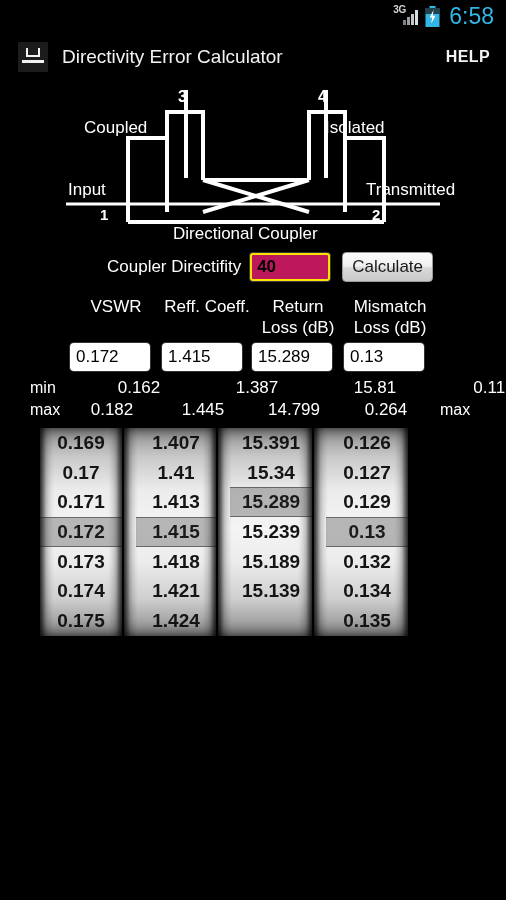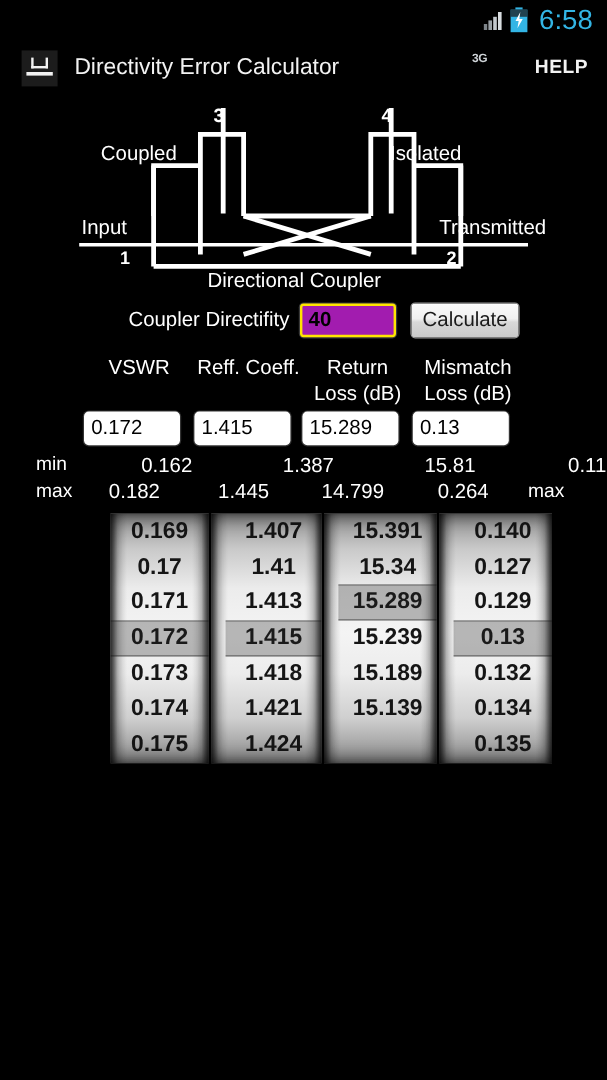--- a/index.html
+++ b/index.html
@@ -37,21 +37,20 @@
     display: block;
   }
   .sb-3g {
     position: absolute;
     left: 0px;
     top: -1px;
     font-size: 10px;
     font-weight: bold;
     color: #cfd4d8;
     letter-spacing: -0.3px;
-    margin-top: 40px;
   }
   .sb-bars {
     position: absolute;
     right: 0;
     bottom: 2px;
     width: 16px;
     height: 15px;
   }
   .sb-bat {
     width: 15px;
@@ -133,21 +132,21 @@
   }
   .inputrow .lbl {
     font-size: 17px;
     color: #ffffff;
     margin-right: 9px;
     white-space: nowrap;
   }
   .dir-field {
     width: 80px;
     height: 28px;
-    background: #a21caf;
+    background: #be185d;
     border: 2px solid #ffe400;
     border-radius: 3px;
     box-sizing: border-box;
     color: #000000;
     font-family: "Liberation Sans", sans-serif;
     font-size: 17px;
     font-weight: bold;
     padding: 0 5px;
     outline: none;
     box-shadow: 0 0 0 1px #3a3a3a;
@@ -224,21 +223,21 @@
     color: #ffffff;
     text-align: center;
     padding-right: 8px;
   }
   .mm-row.first { margin-top: 7px; gap: 27px; }
   .mm-row.second { margin-top: 2px; }
 
   
   .spinner-wrap {
     margin-top: 8px;
-    margin-left: 92px;
+    margin-left: 40px;
     width: 368px;
     height: 208px;
     position: relative;
     background: #000;
     display: flex;
   }
   .wheel {
     position: relative;
     height: 208px;
     overflow: hidden;
@@ -436,21 +435,21 @@
   <div class="wheel w3">
       <div class="wheel-item">15.391</div>
       <div class="wheel-item">15.34</div>
       <div class="wheel-item sel">15.289</div>
       <div class="wheel-item">15.239</div>
       <div class="wheel-item">15.189</div>
       <div class="wheel-item">15.139</div>
       <div class="wheel-shadow"></div>
   </div>
   <div class="wheel w4">
-    <div class="wheel-item">0.140</div>
+    <div class="wheel-item">0.126</div>
       <div class="wheel-item">0.127</div>
       <div class="wheel-item">0.129</div>
       <div class="wheel-item sel">0.13</div>
       <div class="wheel-item">0.132</div>
       <div class="wheel-item">0.134</div>
       <div class="wheel-item">0.135</div>
       <div class="wheel-shadow"></div>
   </div>
 </div>
 

